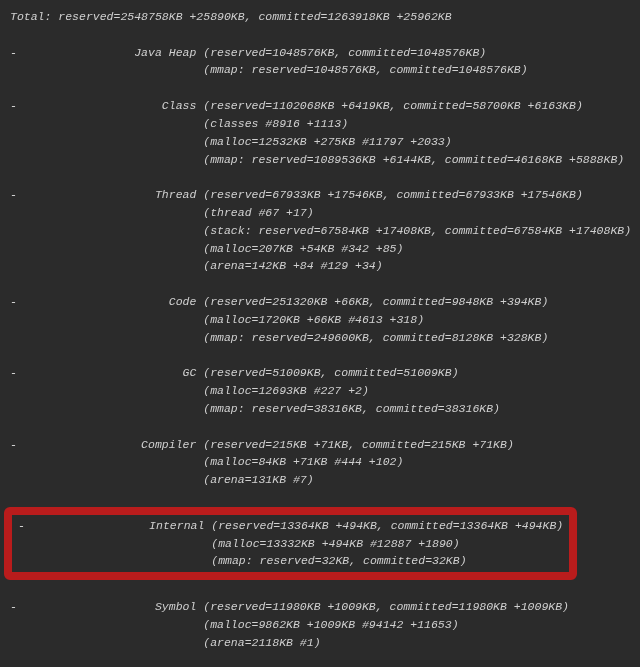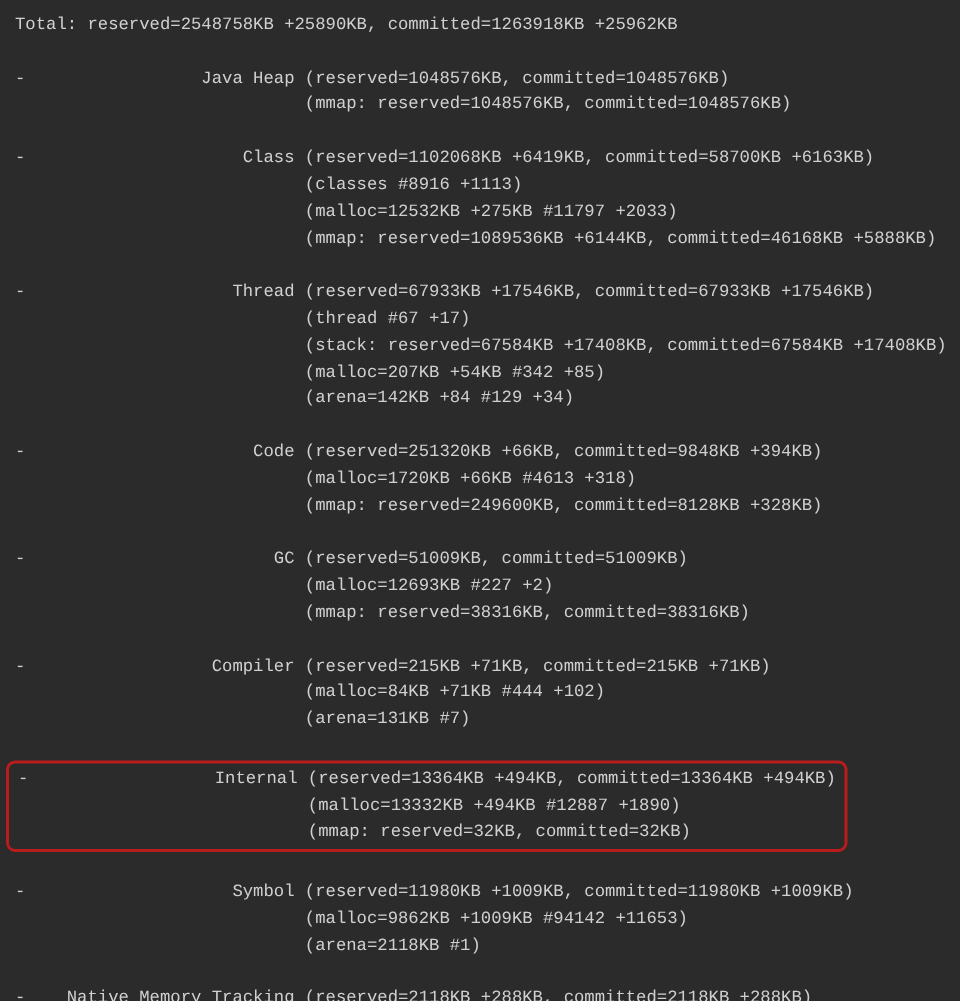--- a/index.html
+++ b/index.html
@@ -12,24 +12,25 @@
     line-height: 1.55;
     width: 640px;
   }
   .term {
     padding: 8px 10px 12px 10px;
     white-space: pre;
     box-sizing: border-box;
   }
   .row {
     display: block;
+    font-style: italic;
   }
   .highlight-box {
     display: inline-block;
-    border: 2px solid #b91c1c;
+    border: 8px solid #b91c1c;
     border-radius: 6px;
     padding: 2px 6px;
     margin-left: -6px;
   }
 </style>
 </head>
 <body>
 
 <div class="term" id="term"><div class="row">Total: reserved=2548758KB +25890KB, committed=1263918KB +25962KB</div><div class="row"> </div><div class="row">-                 Java Heap (reserved=1048576KB, committed=1048576KB)</div><div class="row">                            (mmap: reserved=1048576KB, committed=1048576KB)</div><div class="row"> </div><div class="row">-                     Class (reserved=1102068KB +6419KB, committed=58700KB +6163KB)</div><div class="row">                            (classes #8916 +1113)</div><div class="row">                            (malloc=12532KB +275KB #11797 +2033)</div><div class="row">                            (mmap: reserved=1089536KB +6144KB, committed=46168KB +5888KB)</div><div class="row"> </div><div class="row">-                    Thread (reserved=67933KB +17546KB, committed=67933KB +17546KB)</div><div class="row">                            (thread #67 +17)</div><div class="row">                            (stack: reserved=67584KB +17408KB, committed=67584KB +17408KB)</div><div class="row">                            (malloc=207KB +54KB #342 +85)</div><div class="row">                            (arena=142KB +84 #129 +34)</div><div class="row"> </div><div class="row">-                      Code (reserved=251320KB +66KB, committed=9848KB +394KB)</div><div class="row">                            (malloc=1720KB +66KB #4613 +318)</div><div class="row">                            (mmap: reserved=249600KB, committed=8128KB +328KB)</div><div class="row"> </div><div class="row">-                        GC (reserved=51009KB, committed=51009KB)</div><div class="row">                            (malloc=12693KB #227 +2)</div><div class="row">                            (mmap: reserved=38316KB, committed=38316KB)</div><div class="row"> </div><div class="row">-                  Compiler (reserved=215KB +71KB, committed=215KB +71KB)</div><div class="row">                            (malloc=84KB +71KB #444 +102)</div><div class="row">                            (arena=131KB #7)</div><div class="row"> </div><div class="row"><span class="highlight-box"><div class="row">-                  Internal (reserved=13364KB +494KB, committed=13364KB +494KB)</div><div class="row">                            (malloc=13332KB +494KB #12887 +1890)</div><div class="row">                            (mmap: reserved=32KB, committed=32KB)</div></span></div><div class="row"> </div><div class="row">-                    Symbol (reserved=11980KB +1009KB, committed=11980KB +1009KB)</div><div class="row">                            (malloc=9862KB +1009KB #94142 +11653)</div><div class="row">                            (arena=2118KB #1)</div><div class="row"> </div><div class="row">-    Native Memory Tracking (reserved=2118KB +288KB, committed=2118KB +288KB)</div></div>
 

